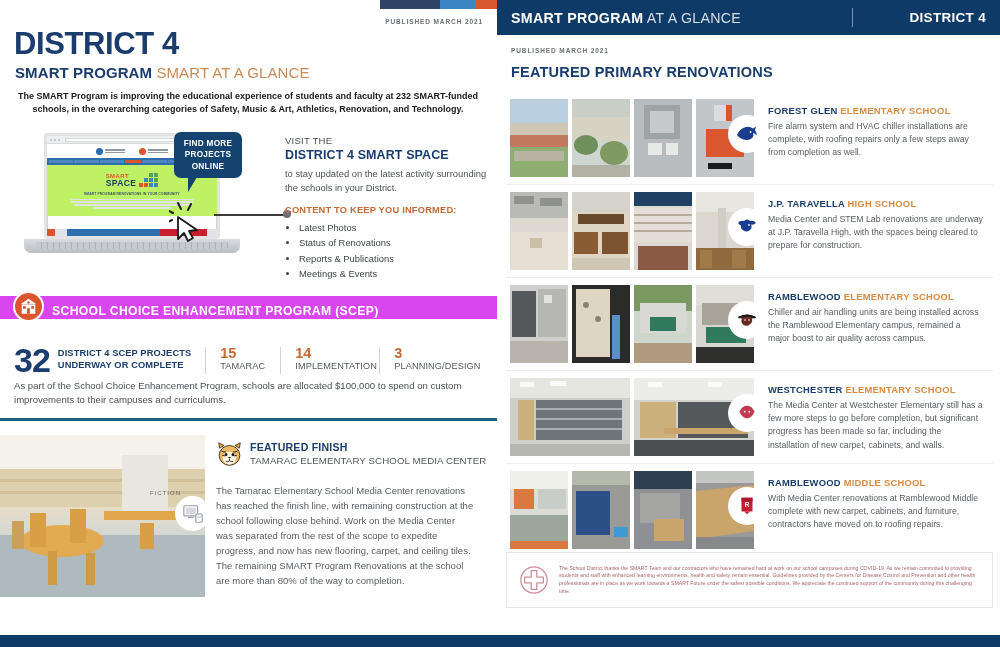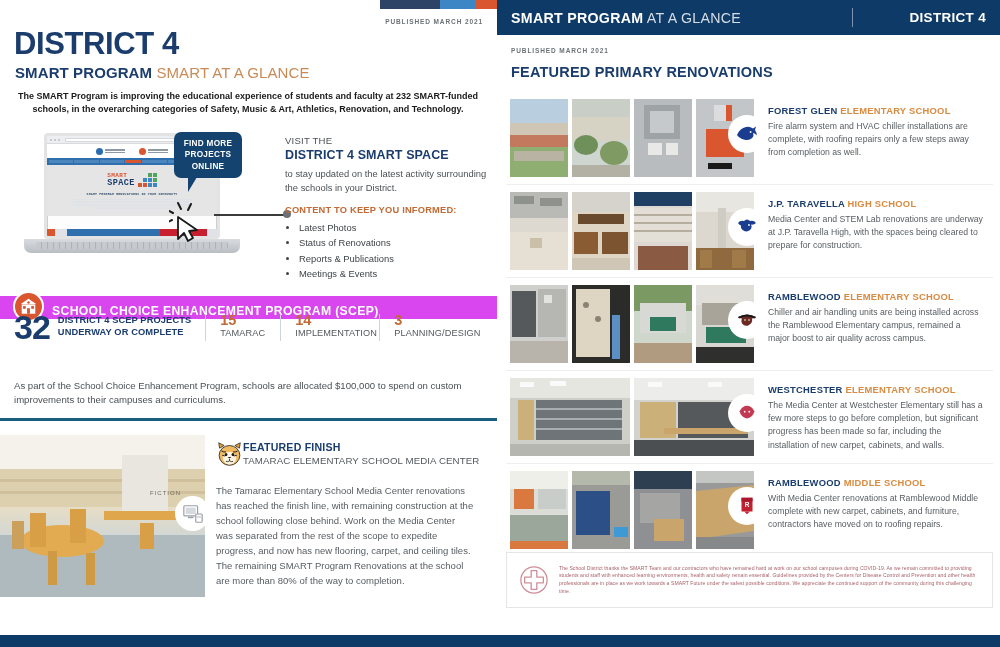--- a/index.html
+++ b/index.html
@@ -51,21 +51,21 @@
   .lp-logos { height: 14px; background:#fff; display:flex; align-items:center; justify-content:center; gap:14px;}
   .lp-logo1, .lp-logo2 { display:flex; align-items:center; gap:2px; }
   .lp-logo-mark { width:7px; height:7px; border-radius:50%; background:#2b6cb0;}
   .lp-logo-mark.o { background:#d9562f; }
   .lp-logo-lines { display:flex; flex-direction:column; gap:1px;}
   .lp-logo-lines i { display:block; width:20px; height:1.4px; background:#8d99a6;}
   .lp-nav { height:7px; background:#2f6fae; display:flex; align-items:center; gap:1px; padding:0 2px;}
   .lp-nav span { flex:1; height:3px; background:#4b86bf; }
   .lp-nav span.hot { background:#d9562f; flex:0 0 16px;}
   .lp-nav span.btn { background:#fff; flex:0 0 22px;}
-  .lp-body { padding: 6px 20px; background:#e5e5e5;font-family:Liberation Mono, monospace; }
+  .lp-body { padding: 6px 20px; background:#bef264; }
   .lp-smart { display:flex; align-items:center; justify-content:center; gap:3px; margin-top:2px;}
   .lp-smart-text { display:flex; flex-direction:column; align-items:flex-start; line-height:1;}
   .lp-smart-text b { font-size:6px; color:#d9562f; letter-spacing:0.4px;}
   .lp-smart-text i { font-size:8.5px; color:#1b3d6d; font-weight:700; font-style:normal; letter-spacing:0.4px;}
   .lp-grid { display:grid; grid-template-columns:repeat(4,4px); grid-template-rows:repeat(3,4px); gap:1px;}
   .lp-grid i { display:block; background:#3d86c6; }
   .lp-grid i.g { background:#4fa45d;}
   .lp-grid i.o { background:#d9562f;}
   .lp-grid i.n { background:transparent;}
   .lp-cap { text-align:center; font-size:3.2px; color:#34506f; font-weight:700; margin-top:4px; letter-spacing:0.2px;}
@@ -112,42 +112,42 @@
   .scep-band .title {
     position: absolute; left: 52px; top: 8px; color: #fff;
     font-size: 12.2px; font-weight: 700; letter-spacing: 0.35px;
   }
   .scep-icon {
     position: absolute; left: 13px; top: 282px; width: 31px; height: 31px;
     border-radius: 50%; background: #d9562f; border: 2px solid #fff;
     display:flex; align-items:center; justify-content:center;
   }
 
-  .scep-stats { position: absolute; left: 14px; top: 303px; width: 470px; display:flex; align-items:flex-start; }
+  .scep-stats { position: absolute; left: 14px; top: 336px; width: 470px; display:flex; align-items:flex-start; }
   .stat-big { display:flex; align-items:center; gap:8px; padding-right: 14px; }
   .stat-big .num { font-size: 34px; font-weight: 700; color: #1b3d6d; line-height: 0.9; letter-spacing:-1px;}
   .stat-big .lbl { font-size: 9.3px; font-weight: 700; color: #1b3d6d; line-height: 1.28; letter-spacing:0.1px;}
   .stat-div { width:1px; background:#cfd4d8; align-self:stretch; margin: 2px 0; }
   .stat-sm { padding: 1px 0 0 14px; min-width: 74px; }
   .stat-sm .num { font-size: 14.5px; font-weight: 700; color: #c26a35; line-height:1.05;}
   .stat-sm .lbl { font-size: 9.2px; color: #54595e; letter-spacing:0.1px; }
   .scep-note {
     position:absolute; left: 14px; top: 370px; width: 474px;
     font-size: 9.6px; color: #4b5055; line-height: 1.5;
   }
   .rule { position:absolute; left:0; top:409px; width:497px; height:3px; background:#19607e; }
 
   
   .ff-photo { position:absolute; left:0; top:426px; width:205px; height:162px; overflow:hidden; }
   .ff-badge {
     position:absolute; left:175px; top:487px; width:35px; height:35px; border-radius:50%;
     background:#fff; display:flex; align-items:center; justify-content:center;
   }
   .ff-right { position:absolute; left:216px; top:432px; width:275px; }
-  .ff-head { display:flex; align-items:flex-start; }
+  .ff-head { display:flex; align-items:flex-start; gap:7px; }
   .ff-title { font-size: 10.6px; font-weight:700; color:#1b3d6d; letter-spacing:0.2px;}
   .ff-sub { font-size: 9.7px; color:#53585d; letter-spacing:0.1px; margin-top:2px;}
   .ff-body { margin-top: 15px; font-size: 9.5px; color:#585d62; line-height: 1.58; width: 258px;}
 
   
   .right { position:absolute; left:497px; top:0; width:503px; height:635px; background:#fff; }
   .right-head {
     position:absolute; left:0; top:0; width:503px; height:35px; background:#0e3a68;
     color:#fff; display:flex; align-items:center;
   }

